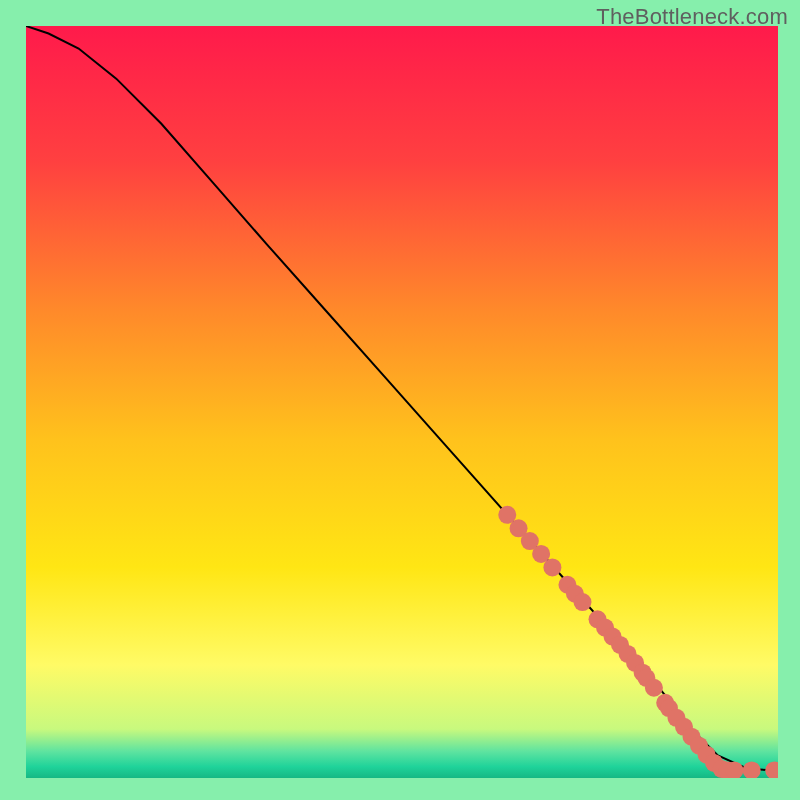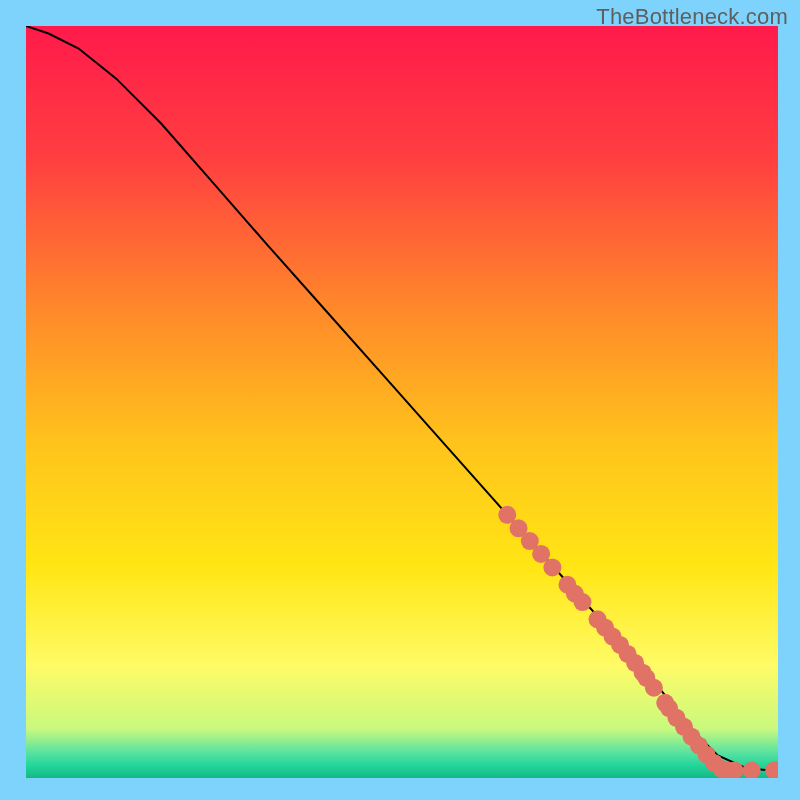--- a/index.html
+++ b/index.html
@@ -8,21 +8,21 @@
     width: 800px;
     height: 800px;
     overflow: hidden;
     background: #000;
     font-family: Arial, Helvetica, sans-serif;
   }
   .frame {
     position: relative;
     width: 800px;
     height: 800px;
-    background: #7dd3fc;
+    background: #86efac;
   }
   .plot {
     position: absolute;
     left: 26px;
     top: 26px;
     width: 752px;
     height: 752px;
   }
   .watermark {
     position: absolute;

